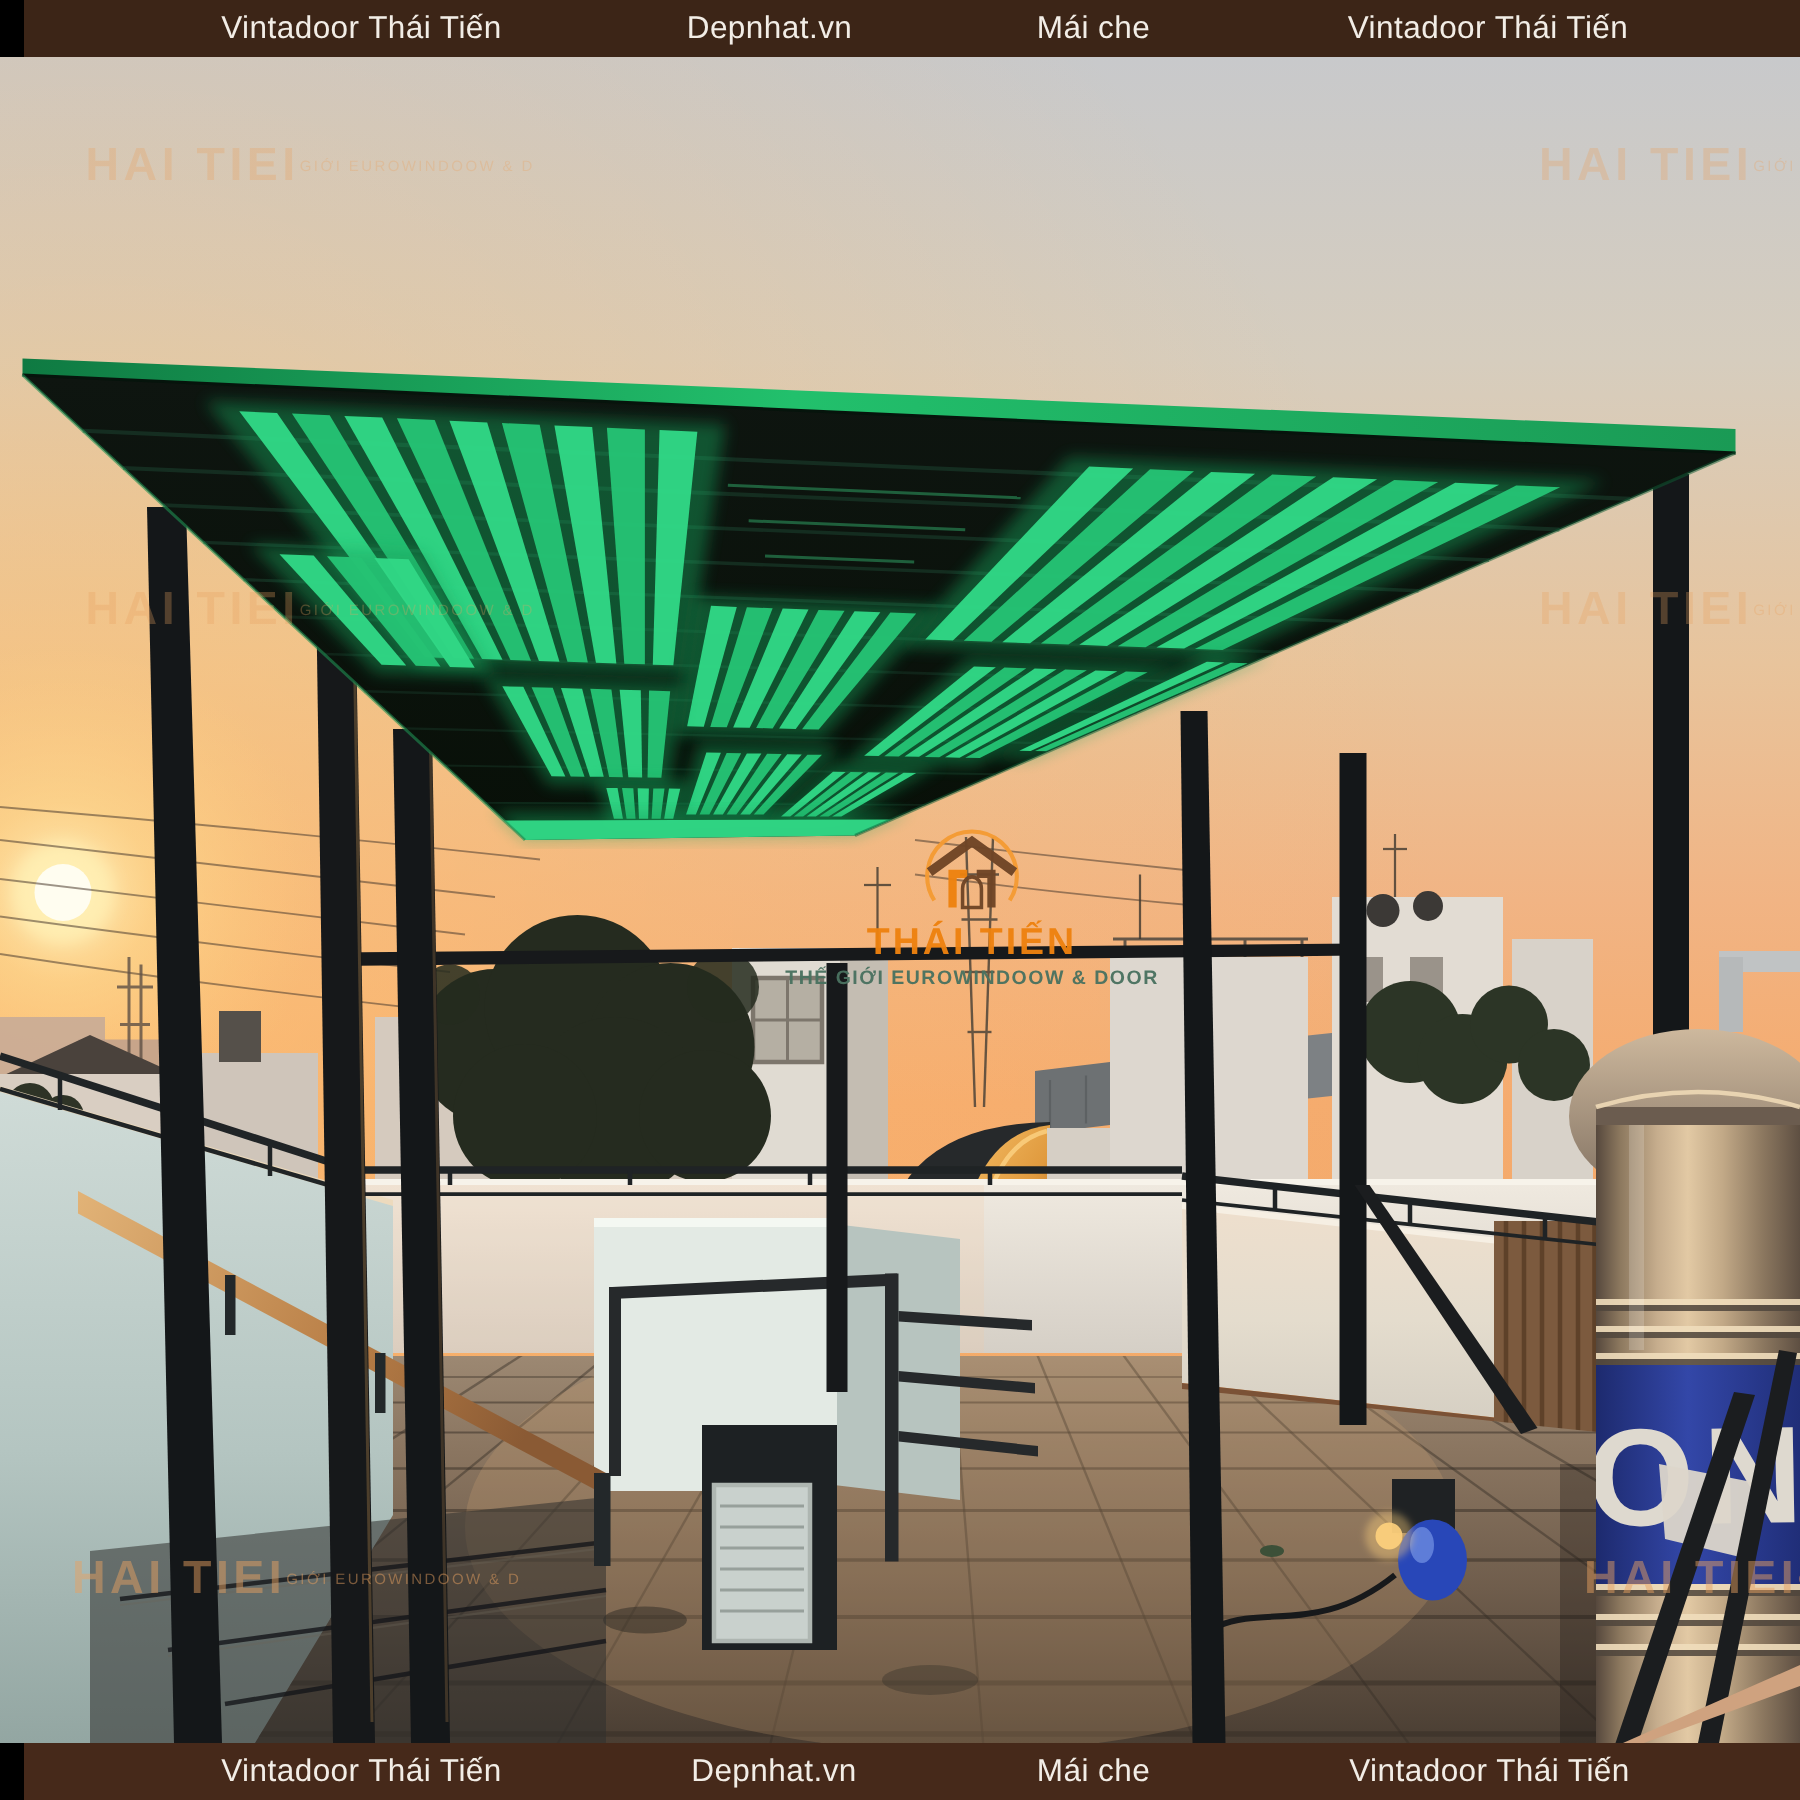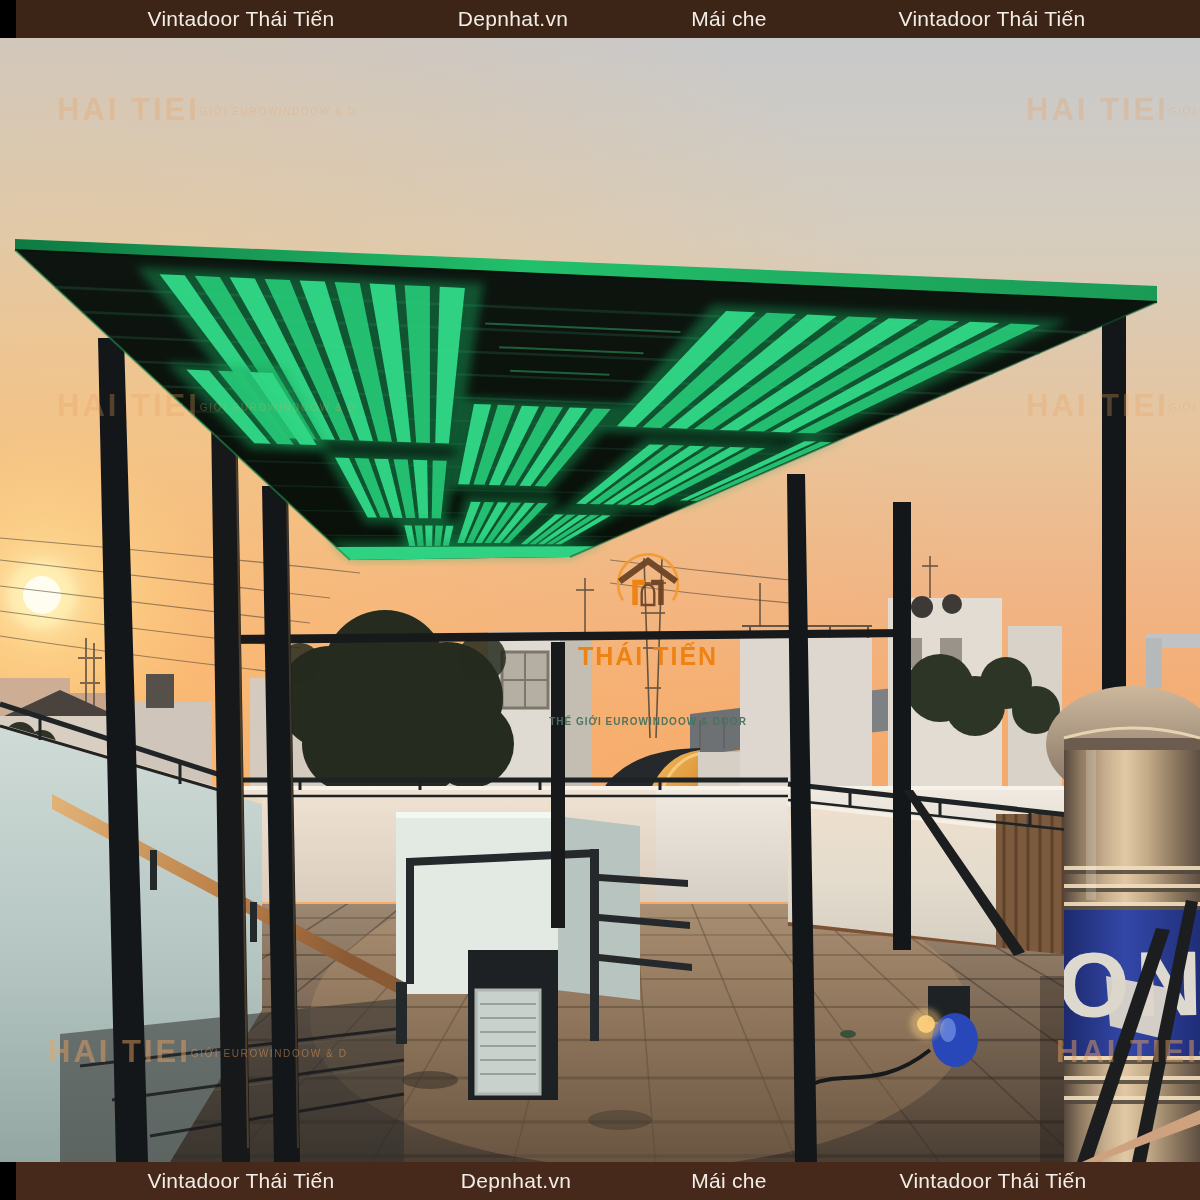--- a/index.html
+++ b/index.html
@@ -14,25 +14,25 @@
   
   .wm{position:absolute;width:200px;display:flex;flex-direction:row;align-items:center;
       color:var(--wm-color);pointer-events:none;z-index:20;}
   .wm svg{width:92px;height:74px;}
   .wm-brand{font-weight:bold;font-size:31px;letter-spacing:3px;line-height:1;margin-top:1px;white-space:nowrap;}
   .wm-tag{font-size:10px;letter-spacing:1.6px;margin-top:5px;white-space:nowrap;}
   .wm.dim{opacity:.30}
   .wm.strong{opacity:.48}
   
   #center-logo{position:absolute;left:548px;top:512px;width:200px;display:flex;flex-direction:column;
-      align-items:center;pointer-events:none;z-index:21;opacity:.96;gap:28px;}
+      align-items:center;pointer-events:none;z-index:21;opacity:.96;}
   #center-logo svg{width:84px;height:66px;}
   .cl-brand{font-weight:bold;font-size:25px;letter-spacing:2px;color:var(--logo-orange);
       line-height:1;margin-top:0;white-space:nowrap;}
-  .cl-tag{font-size:10px;letter-spacing:1px;color:var(--logo-tag);margin-top:19px;white-space:nowrap;font-weight:bold;text-align:right;}
+  .cl-tag{font-size:13px;letter-spacing:1px;color:var(--logo-tag);margin-top:3px;white-space:nowrap;font-weight:bold;text-align:right;}
 </style>
 </head>
 <body>
 
 <div id="stage">
 
   <div class="brandbar top" style="top:0">
     <span style="left:225px">Vintadoor Thái Tiến</span>
     <span style="left:497px">Depnhat.vn</span>
     <span style="left:713px">Mái che</span>

